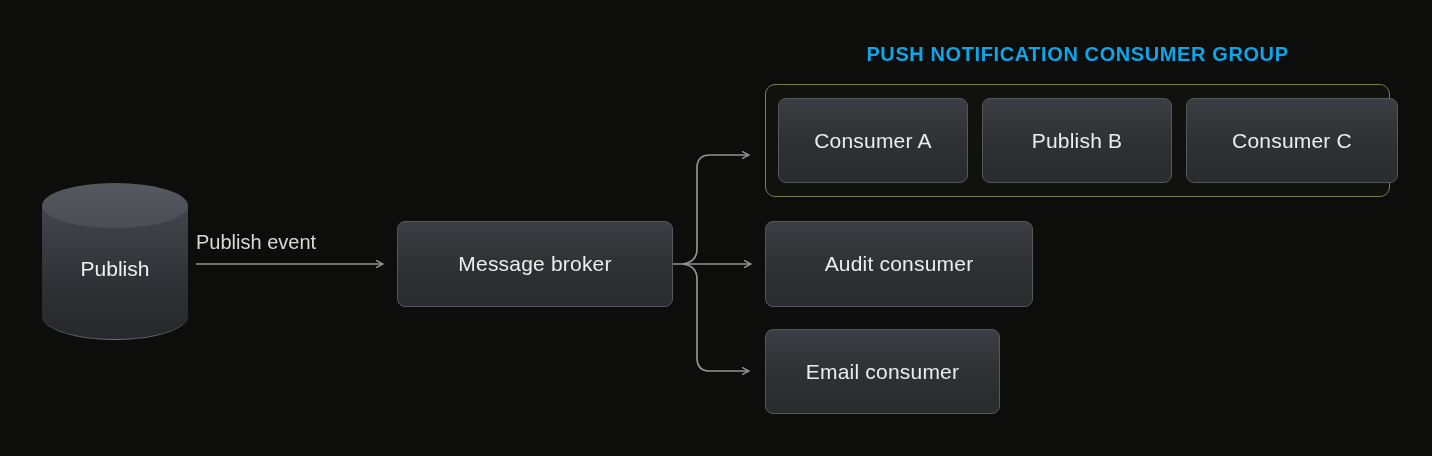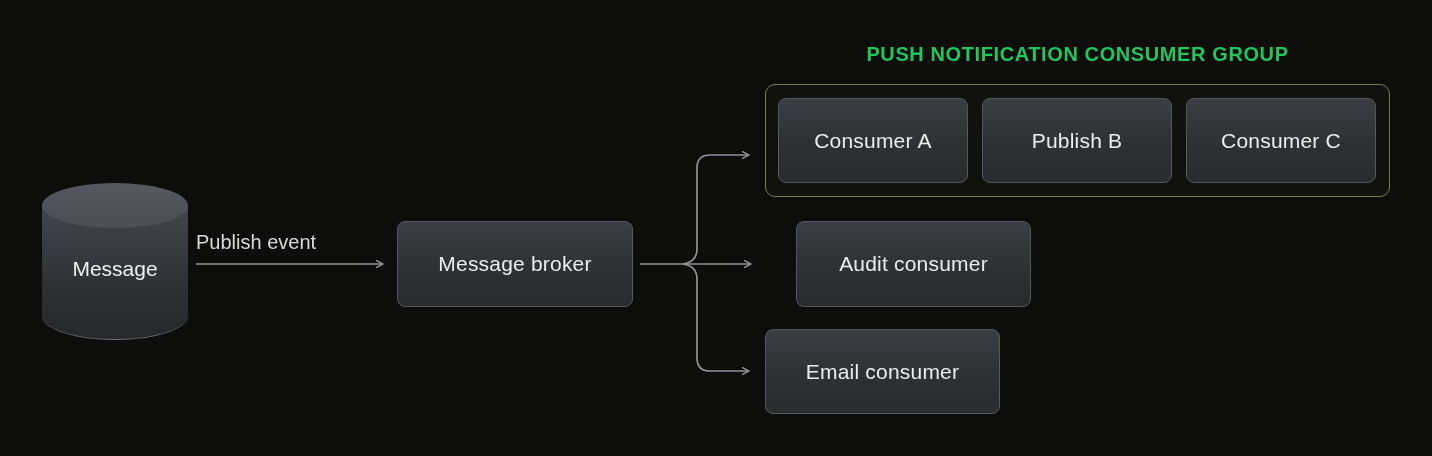--- a/index.html
+++ b/index.html
@@ -38,21 +38,21 @@
     border: 1px solid #7c7d4e;
     border-radius: 10px;
     background: rgba(230, 228, 120, 0.025);
     box-sizing: border-box;
   }
   .group-title {
     position: absolute;
     left: 765px; top: 43px;
     width: 625px;
     text-align: center;
-    color: #22c55e;
+    color: #0ea5e9;
     font-size: 20px;
     font-weight: 700;
     letter-spacing: 0.6px;
   }
   
   .edge-label {
     position: absolute;
     left: 196px; top: 231px;
     width: 196px;
     text-align: left;
@@ -111,43 +111,43 @@
     </defs>
     <path d="M196,264 H382" marker-end="url(#chev)"></path>
     <path d="M640,264 H750" marker-end="url(#chev)"></path>
     <path d="M683,264 Q697,262 697,249 L697,168 Q697,155 710,155 L748,155" marker-end="url(#chev)"></path>
     <path d="M683,264 Q697,266 697,279 L697,358 Q697,371 710,371 L748,371" marker-end="url(#chev)"></path>
   </svg>
 
   <div class="cylinder">
     <div class="cyl-body"></div>
     <div class="cyl-top"></div>
-    <div class="cyl-label">Message</div>
+    <div class="cyl-label">Publish</div>
   </div>
 
   <div class="edge-label">Publish event</div>
 
-  <div class="node" style="left:397px; top:221px; width:236px; height:86px;">
+  <div class="node" style="left:397px; top:221px; width:276px; height:86px;">
     <span>Message broker</span>
   </div>
 
   <div class="group-title">PUSH NOTIFICATION CONSUMER GROUP</div>
   <div class="group"></div>
 
   <div class="node" style="left:778px; top:98px; width:190px; height:85px;">
     <span>Consumer A</span>
   </div>
   <div class="node" style="left:982px; top:98px; width:190px; height:85px;">
     <span>Publish B</span>
   </div>
-  <div class="node" style="left:1186px; top:98px; width:190px; height:85px;">
+  <div class="node" style="left:1186px; top:98px; width:212px; height:85px;">
     <span>Consumer C</span>
   </div>
 
-  <div class="node" style="left:765px; top:221px; width:235px; height:86px;margin-left:31px;">
+  <div class="node" style="left:765px; top:221px; width:268px; height:86px;">
     <span>Audit consumer</span>
   </div>
 
   <div class="node" style="left:765px; top:329px; width:235px; height:85px;text-align:right;">
     <span>Email consumer</span>
   </div>
 
 </div>
 
 </body></html>

